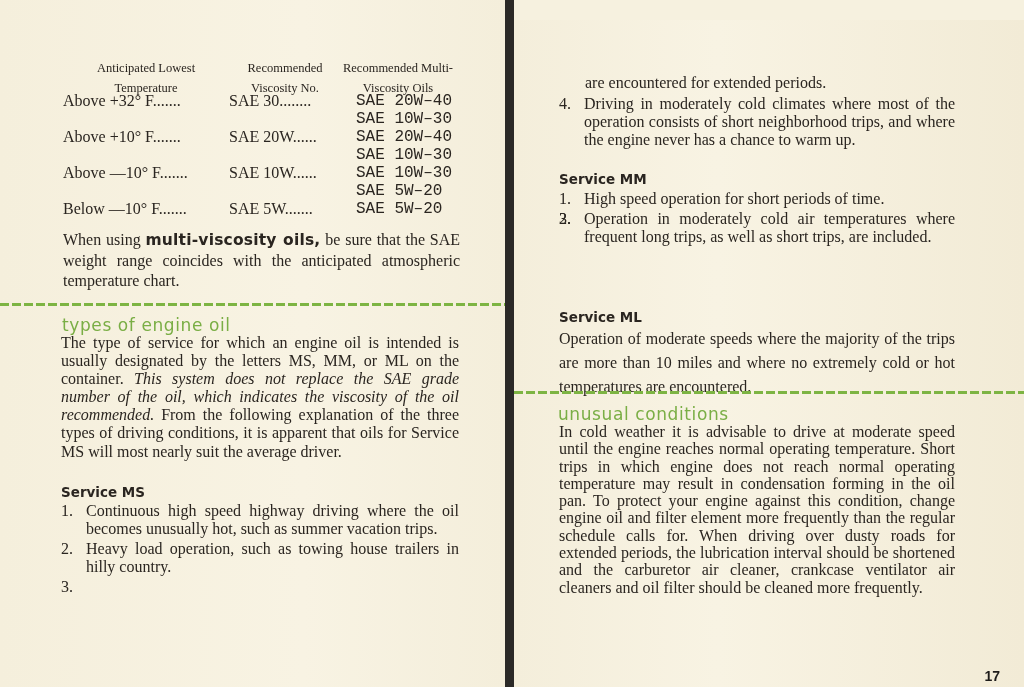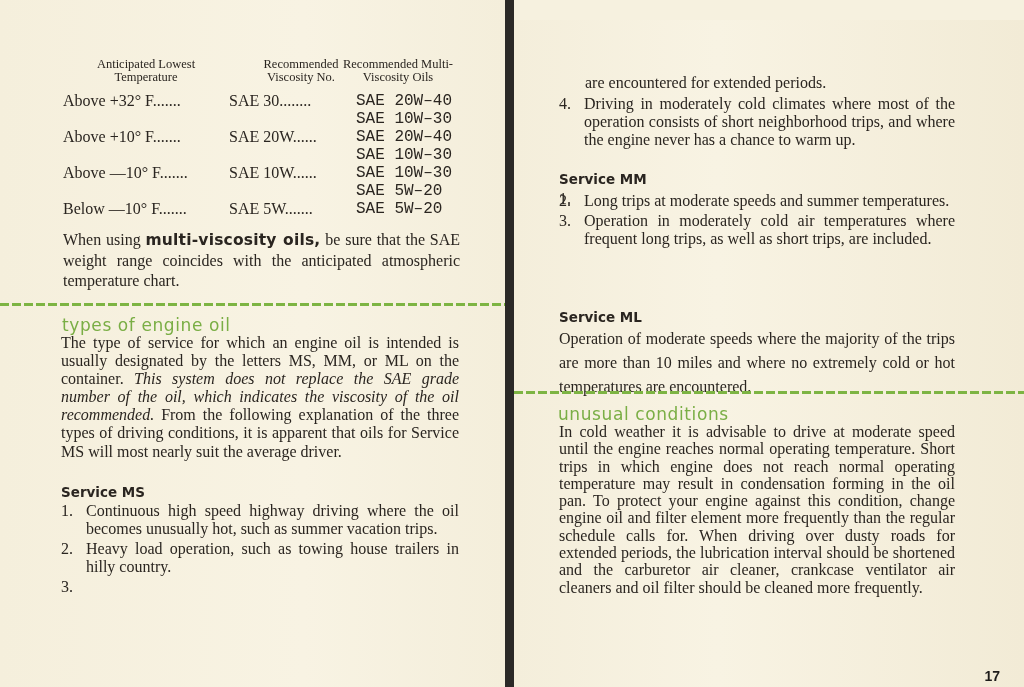--- a/index.html
+++ b/index.html
@@ -18,24 +18,24 @@
     }
     .page-left { left: 0; width: 505px; background: linear-gradient(90deg, #f5efdc 0%, #f8f3e3 60%, #f4eedb 100%); }
     .page-right { left: 514px; width: 510px; background: linear-gradient(90deg, #f4eedb 0%, #f8f3e3 40%, #f2ebd6 100%); margin-top: 20px; }
     .gutter {
       position: absolute; top: 0; left: 505px; width: 9px; height: 687px;
       background: #2b2927;
     }
 
     
     .oil-table { position: absolute; left: 63px; top: 58px; width: 400px; }
-    .th-row { position: relative; height: 34px; font-size: 12.5px; line-height: 13px; text-align: center; }
+    .th-row { position: relative; height: 34px; font-size: 12.5px; line-height: 20px; text-align: center; }
     .th { position: absolute; top: 0; }
     .th-1 { left: 18px; width: 130px; }
-    .th-2 { left: 188px; width: 100px; text-align: center; }
+    .th-2 { left: 172px; width: 100px; text-align: center; }
     .th-3 { left: 272px; width: 126px; }
     .tr { position: relative; height: 18px; font-size: 16px; line-height: 18px; white-space: pre; }
     .td { position: absolute; top: 0; }
     .td-1 { left: 0; }
     .td-2 { left: 166px; }
     .td-3 { left: 293px; font-family: Liberation Mono, monospace; }
 
     .para {
       position: absolute; font-size: 16px; line-height: 20.5px;
       text-align: justify; text-align-last: left;
@@ -143,22 +143,22 @@
 
   <p class="para" style="left:71px; top:53px; width:370px;">are encountered for extended periods.</p>
 
   <ul class="list" style="left:45px; top:75px; width:396px;">
     <li><span class="num">4.</span><span>Driving in moderately cold climates where most of the operation consists of short neighborhood trips, and where the engine never has a chance to warm up.</span></li>
   </ul>
 
   <div class="sub-heading" style="left:45px; top:151px;">Service MM</div>
 
   <ul class="list" style="left:45px; top:170px; width:396px;">
-    <li><span class="num">1.</span></li>
-    <li><span class="num">2.</span><span>Long trips at moderate speeds and summer temperatures.</span></li>
+    <li><span class="num">1.</span><span>High speed operation for short periods of time.</span></li>
+    <li><span class="num">2.</span></li>
     <li><span class="num">3.</span><span>Operation in moderately cold air temperatures where frequent long trips, as well as short trips, are included.</span></li>
   </ul>
 
   <div class="sub-heading" style="left:45px; top:289px;">Service ML</div>
 
   <p class="para" style="left:45px; top:307px; width:396px; line-height:24px;">Operation of moderate speeds where the majority of the trips are more than 10 miles and where no extremely cold or hot temperatures are encountered.</p>
 
   <div class="dash-line" style="left:0; top:371px; width:510px;"></div>
 
   <h2 class="section-heading" style="left:44px; top:384px;">unusual conditions</h2>

